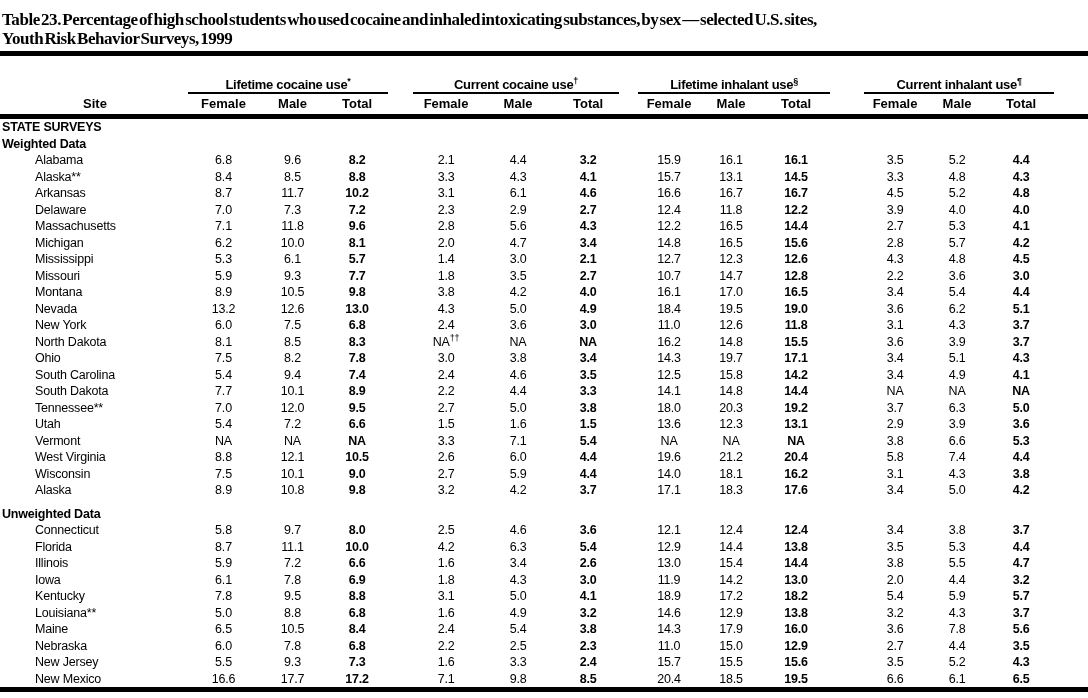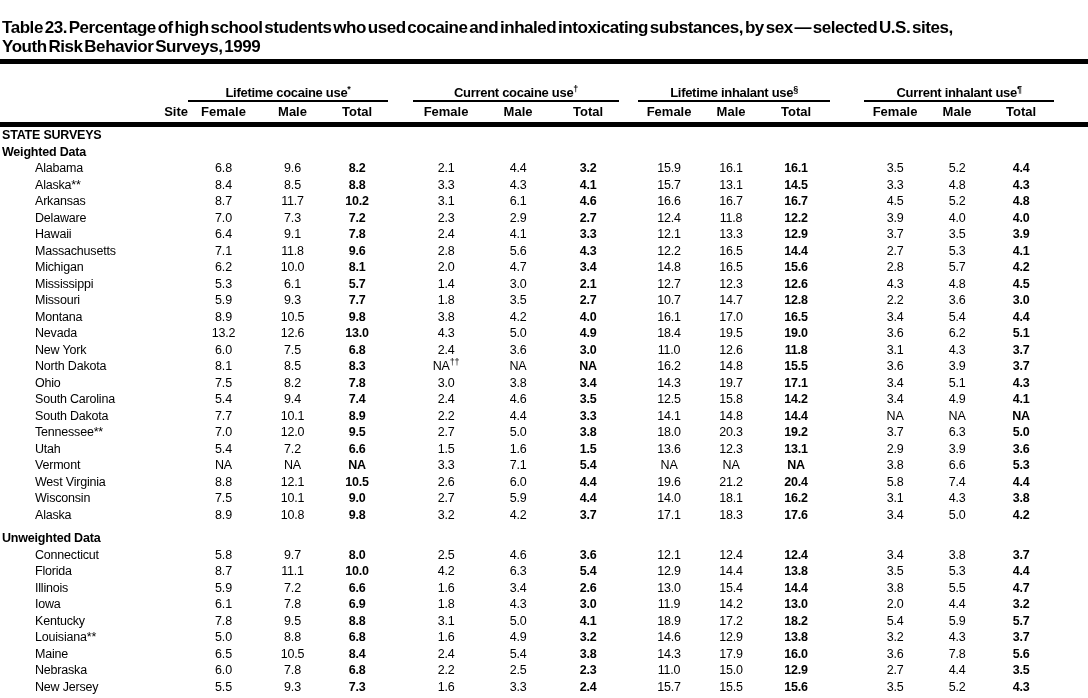--- a/index.html
+++ b/index.html
@@ -2,42 +2,42 @@
 <html><head>
 <meta charset="utf-8">
 <style>
   * { margin:0; padding:0; box-sizing:border-box; }
   html, body { background:#ffffff; }
   body {
     width:1088px; height:698px; overflow:hidden;
     color:#000; font-family:"Liberation Sans", sans-serif;
     position:relative;
   }
-  .title-block { padding:18px 0 0 2px; }
+  .title-block { padding:10px 0 0 2px;font-family:Liberation Serif, serif; }
   .title-line {
     font-weight:bold; font-size:17px; line-height:19px;
     letter-spacing:-0.45px; word-spacing:-2.5px; white-space:nowrap;
   }
   .thick-rule { height:5px; background:#000; margin-top:3px; }
   table.yrbs {
     border-collapse:collapse; table-layout:fixed; width:1088px;
   }
   table.yrbs th, table.yrbs td { overflow:hidden; white-space:nowrap; }
   th.group-head {
     font-size:13px; font-weight:bold; text-align:center;
     border-bottom:2px solid #000;
     padding:4px 0 0 0; letter-spacing:-0.3px; height:37px; vertical-align:bottom;
   }
   th.gap-head { border:none; }
   th.sub-head {
     font-size:13px; font-weight:bold; text-align:center;
     padding:2px 0 3px 0; height:21px; vertical-align:bottom;margin-top:40px;
   }
   th.site-head {
-    font-size:13px; font-weight:bold; text-align:right;
+    font-size:13px; font-weight:bold; text-align:center;
     vertical-align:bottom; padding:0 0 3px 2px;
   }
   tr.rule-row td { height:5px; background:#000; padding:0; line-height:0; }
   tbody td {
     font-size:12.5px; height:16.5px; line-height:16px;
     text-align:center; padding:0; letter-spacing:-0.2px;
   }
   td.site-cell { text-align:left; padding-left:35px; }
   td.total-col { font-weight:bold; }
   tr.section-row td {
@@ -187,39 +187,20 @@
         <td class="value-col">12.4</td>
         <td class="value-col">11.8</td>
         <td class="total-col">12.2</td>
         <td class="gap-cell"></td>
         <td class="value-col">3.9</td>
         <td class="value-col">4.0</td>
         <td class="total-col">4.0</td>
         <td class="gap-cell"></td>
       </tr>
       <tr class="data-row">
-        <td class="site-cell">Hawaii</td>
-        <td class="value-col">6.4</td>
-        <td class="value-col">9.1</td>
-        <td class="total-col">7.8</td>
-        <td class="gap-cell"></td>
-        <td class="value-col">2.4</td>
-        <td class="value-col">4.1</td>
-        <td class="total-col">3.3</td>
-        <td class="gap-cell"></td>
-        <td class="value-col">12.1</td>
-        <td class="value-col">13.3</td>
-        <td class="total-col">12.9</td>
-        <td class="gap-cell"></td>
-        <td class="value-col">3.7</td>
-        <td class="value-col">3.5</td>
-        <td class="total-col">3.9</td>
-        <td class="gap-cell"></td>
-      </tr>
-      <tr class="data-row">
         <td class="site-cell">Massachusetts</td>
         <td class="value-col">7.1</td>
         <td class="value-col">11.8</td>
         <td class="total-col">9.6</td>
         <td class="gap-cell"></td>
         <td class="value-col">2.8</td>
         <td class="value-col">5.6</td>
         <td class="total-col">4.3</td>
         <td class="gap-cell"></td>
         <td class="value-col">12.2</td>

